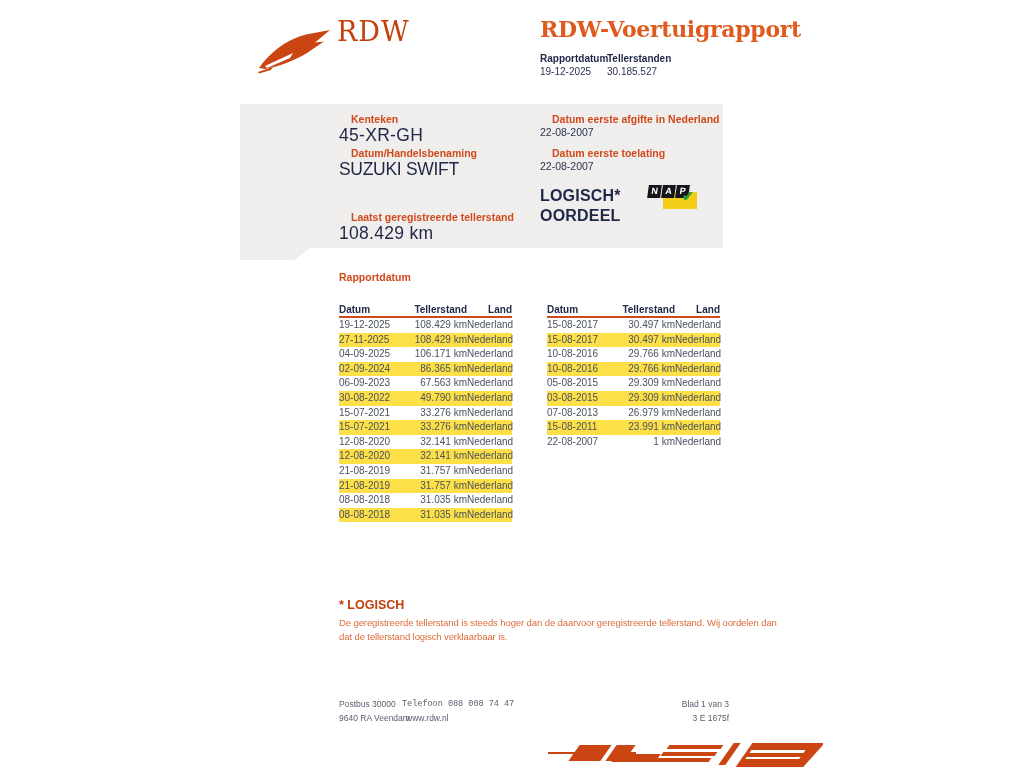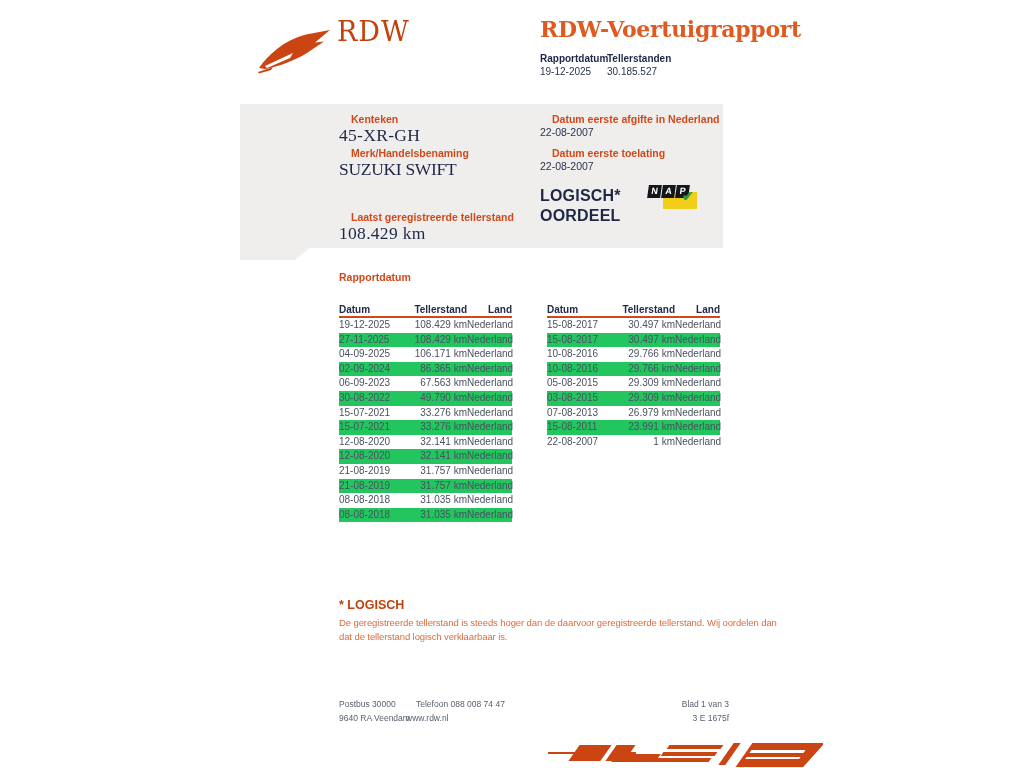--- a/index.html
+++ b/index.html
@@ -18,21 +18,21 @@
   #meta-date-label   { left:540px; top:53px; }
   #meta-date-value   { left:540px; top:66px; }
   #meta-num-label    { left:607px; top:53px; }
   #meta-num-value    { left:607px; top:66px; }
 
   
   #graybox { left:240px; top:104px; width:483px; height:144px; background:#F0EEEC; }
   #graybox-tab { left:240px; top:248px; width:70px; height:12px; background:#F0EEEC;
                  clip-path:polygon(0 0,100% 0,78% 100%,0 100%); }
   .olabel { position:absolute; font-size:10.5px; font-weight:bold; color:#D0491B;padding-left:12px; }
-  .serif-value { position:absolute; font-family:Liberation Serif, serif;
+  .serif-value { position:absolute; font-family:Liberation Sans, sans-serif;
                  font-size:17.5px; color:#1E2746; letter-spacing:0.3px; }
   .sm-value { position:absolute; font-size:10.5px; color:#2A3350; }
   #kenteken-label   { left:339px; top:113px; }
   #kenteken-value   { left:339px; top:125px; }
   #merk-label       { left:339px; top:147px; }
   #merk-value       { left:339px; top:159px; letter-spacing:-0.3px; }
   #teller-label     { left:339px; top:211px; }
   #teller-value     { left:339px; top:223px; }
   #afgifte-label    { left:540px; top:113px; }
   #afgifte-value    { left:540px; top:126px; }
@@ -55,37 +55,37 @@
                 font-size:14px; font-weight:bold; }
 
   
   #tbl-title { left:339px; top:271px; font-size:10.5px; font-weight:bold; color:#D0491B; }
   .mtable { position:absolute; top:287px; width:173px; font-size:10px; color:#4A5160; }
   #table-left  { left:339px; }
   #table-right { left:547px; }
   .thead { display:flex; height:15px; line-height:13px; font-weight:bold;
            color:#222B49; border-bottom:2px solid #D0491B;margin-top:16px; }
   .trow  { display:flex; height:14.6px; line-height:14.6px; }
-  .trow.alt { background:#22c55e; }
+  .trow.alt { background:#fde047; }
   .c-datum  { flex:0 0 72px; text-align:left; }
   .c-teller { flex:0 0 56px; text-align:right; }
   .c-land   { flex:1; text-align:right; }
 
   
   #fn-title { left:339px; top:598px; font-size:12.5px; font-weight:800; color:#c2410c; }
   .fn-line  { position:absolute; left:339px; font-size:9.5px; color:#DC6B3B;
               letter-spacing:-0.1px; white-space:nowrap; }
   #fn-line1 { top:617px; }
   #fn-line2 { top:631px; }
 
   
   .foot { position:absolute; font-size:8.5px; color:#59616F; }
   #foot-addr1 { left:339px; top:699px; }
   #foot-addr2 { left:339px; top:713px; }
-  #foot-tel   { left:416px; top:699px; }
+  #foot-tel   { left:402px; top:699px;font-family:Liberation Mono, monospace; }
   #foot-web   { left:406px; top:713px; }
   #foot-page  { left:629px; top:699px; width:100px; text-align:right; }
   #foot-code  { left:629px; top:713px; width:100px; text-align:right; }
 
   
   #bottom-art { left:548px; top:742px; width:275px; height:26px; overflow:hidden; }
   #bottom-art .sh { position:absolute; background:#CB4513; }
   .ba-line  { left:0;   top:10px;   width:88px; height:2.4px; }
   .ba-b1    { left:26px; top:3px;   width:56px; height:16px;  transform:skewX(-35deg); }
   .ba-b2    { left:66px; top:12px;  width:44px; height:8px;   transform:skewX(-35deg); }
@@ -114,21 +114,21 @@
 <div class="abs meta-label" id="meta-date-label">Rapportdatum</div>
 <div class="abs meta-value" id="meta-date-value">19-12-2025</div>
 <div class="abs meta-label" id="meta-num-label">Tellerstanden</div>
 <div class="abs meta-value" id="meta-num-value">30.185.527</div>
 
 <div class="abs" id="graybox"></div>
 <div class="abs" id="graybox-tab"></div>
 
 <div class="olabel" id="kenteken-label">Kenteken</div>
 <div class="serif-value" id="kenteken-value">45-XR-GH</div>
-<div class="olabel" id="merk-label">Merk/Handelsbenaming</div>
+<div class="olabel" id="merk-label">Datum/Handelsbenaming</div>
 <div class="serif-value" id="merk-value">SUZUKI SWIFT</div>
 <div class="olabel" id="teller-label">Laatst geregistreerde tellerstand</div>
 <div class="serif-value" id="teller-value">108.429 km</div>
 <div class="olabel" id="afgifte-label">Datum eerste afgifte in Nederland</div>
 <div class="sm-value" id="afgifte-value">22-08-2007</div>
 <div class="olabel" id="toelating-label">Datum eerste toelating</div>
 <div class="sm-value" id="toelating-value">22-08-2007</div>
 <div class="oordeel" id="oordeel-1">LOGISCH*</div>
 <div class="oordeel" id="oordeel-2">OORDEEL</div>
 

